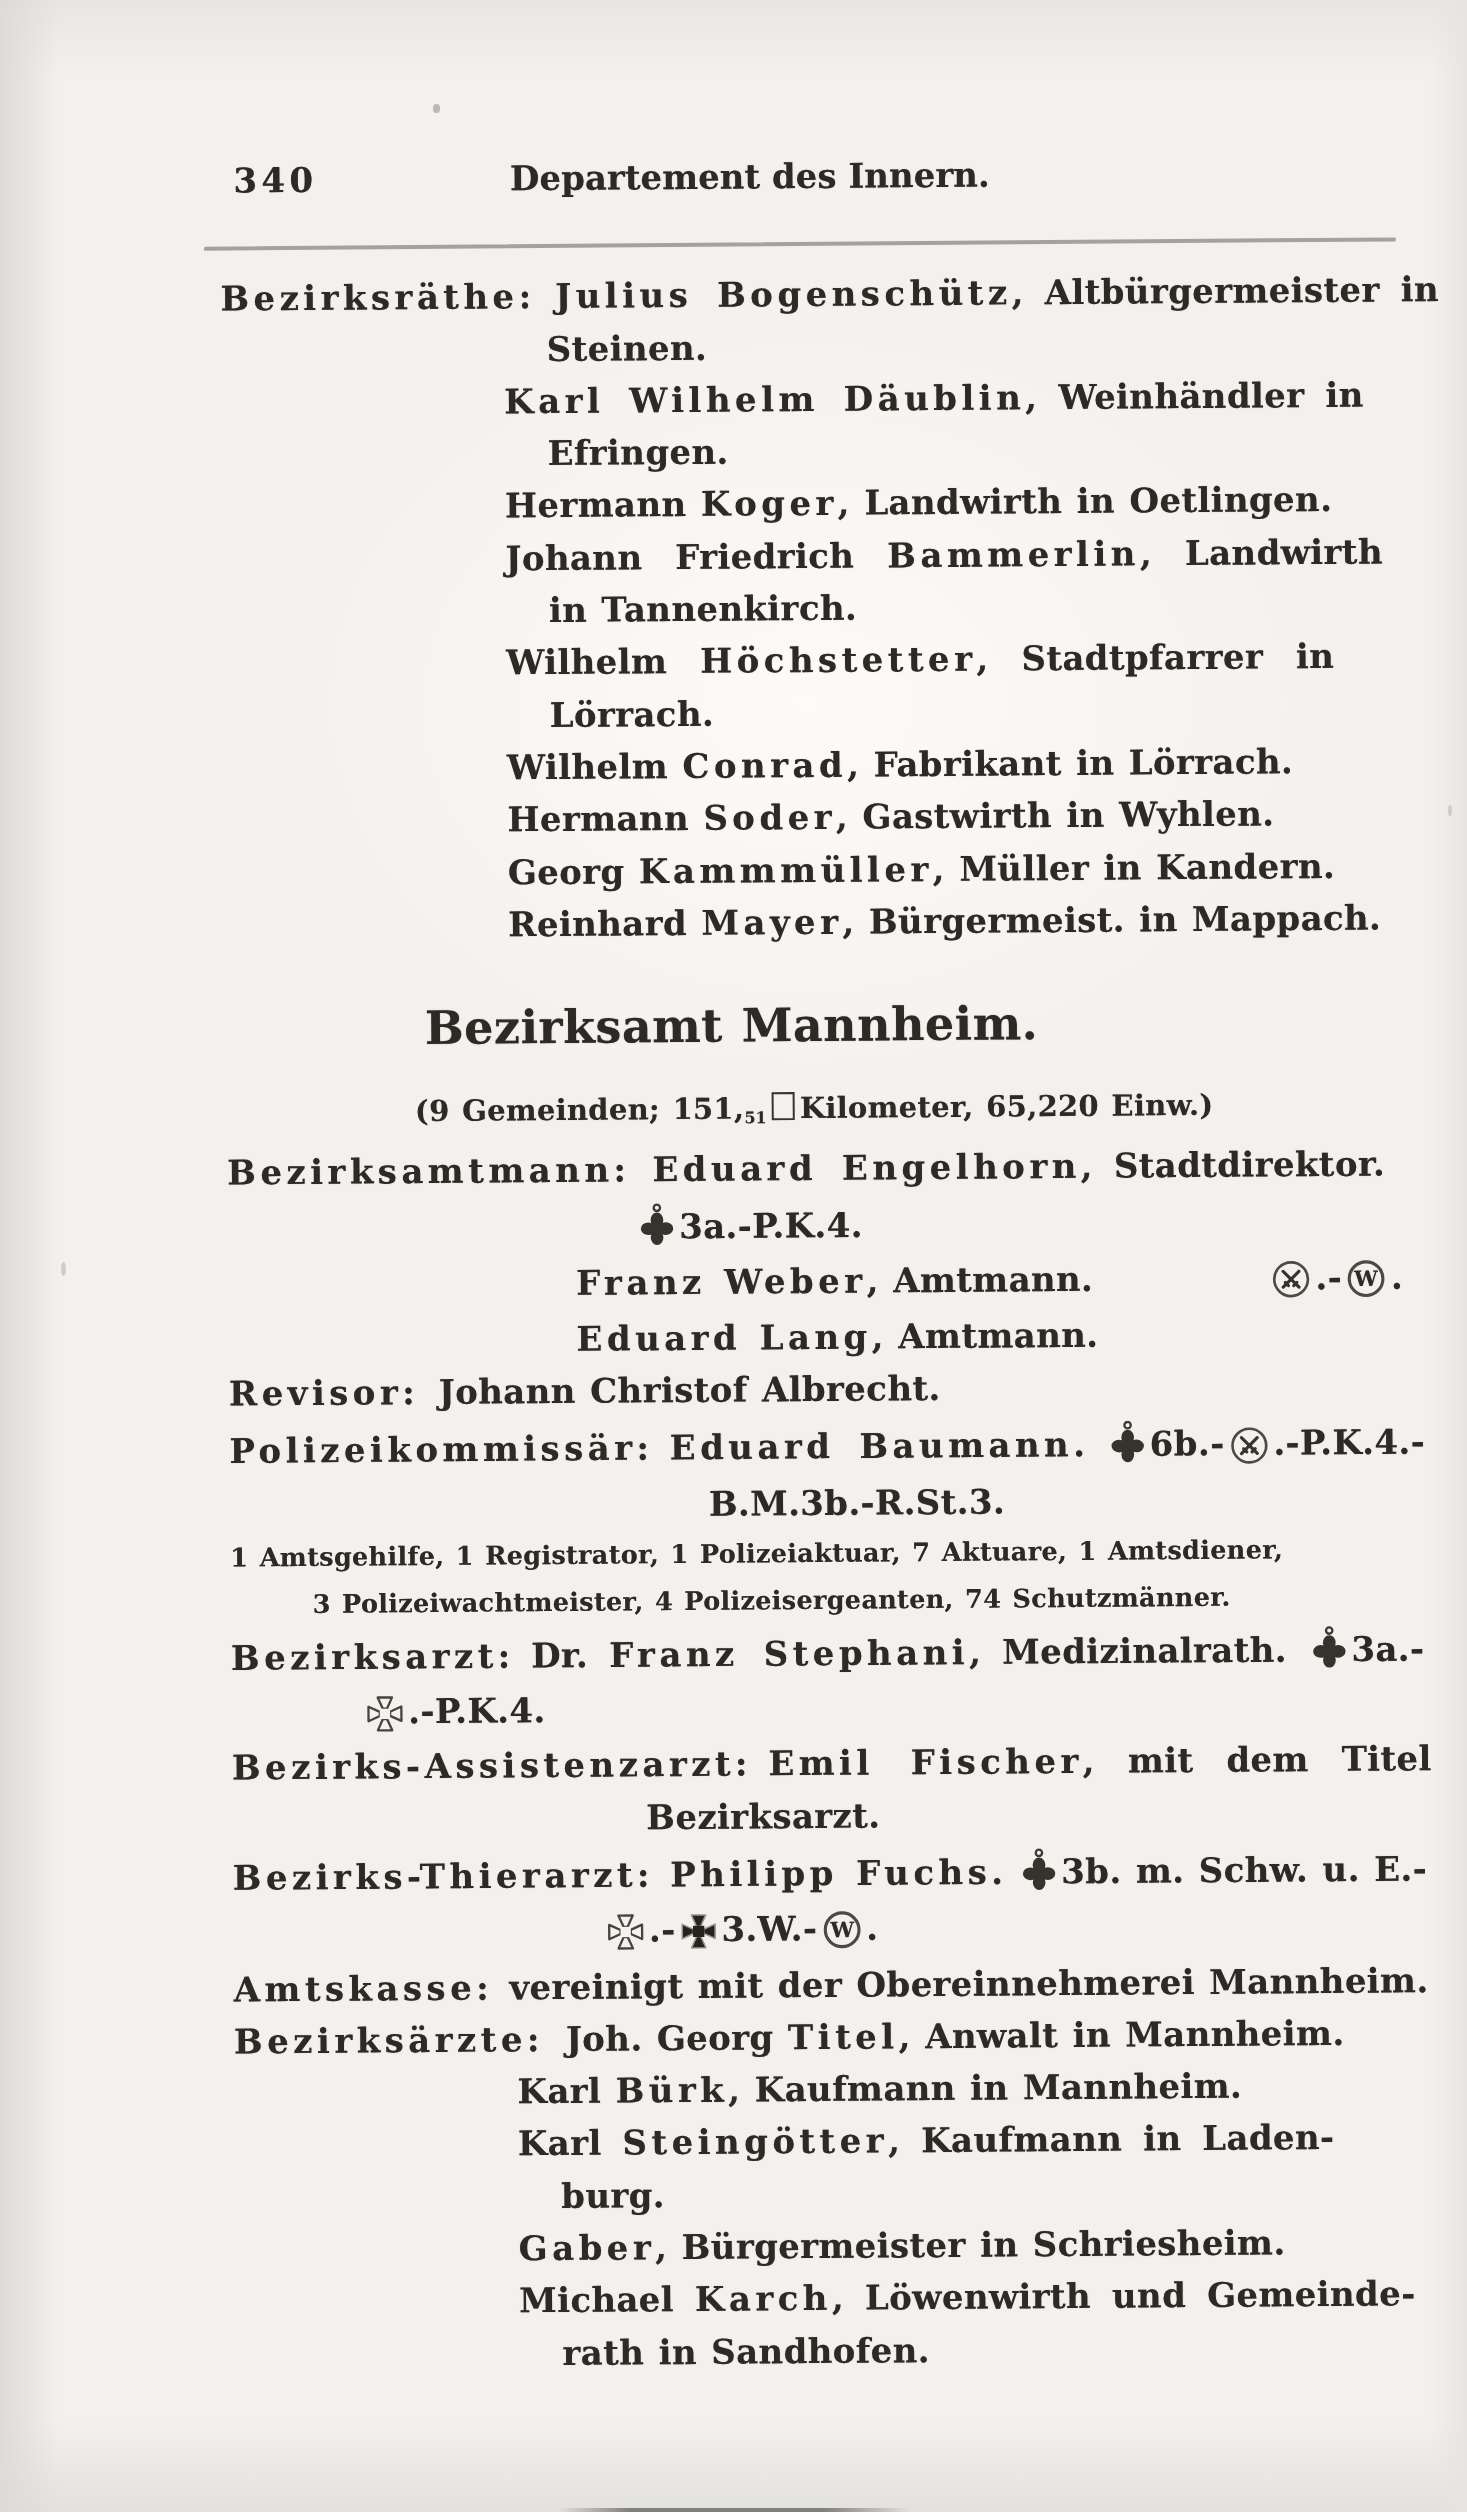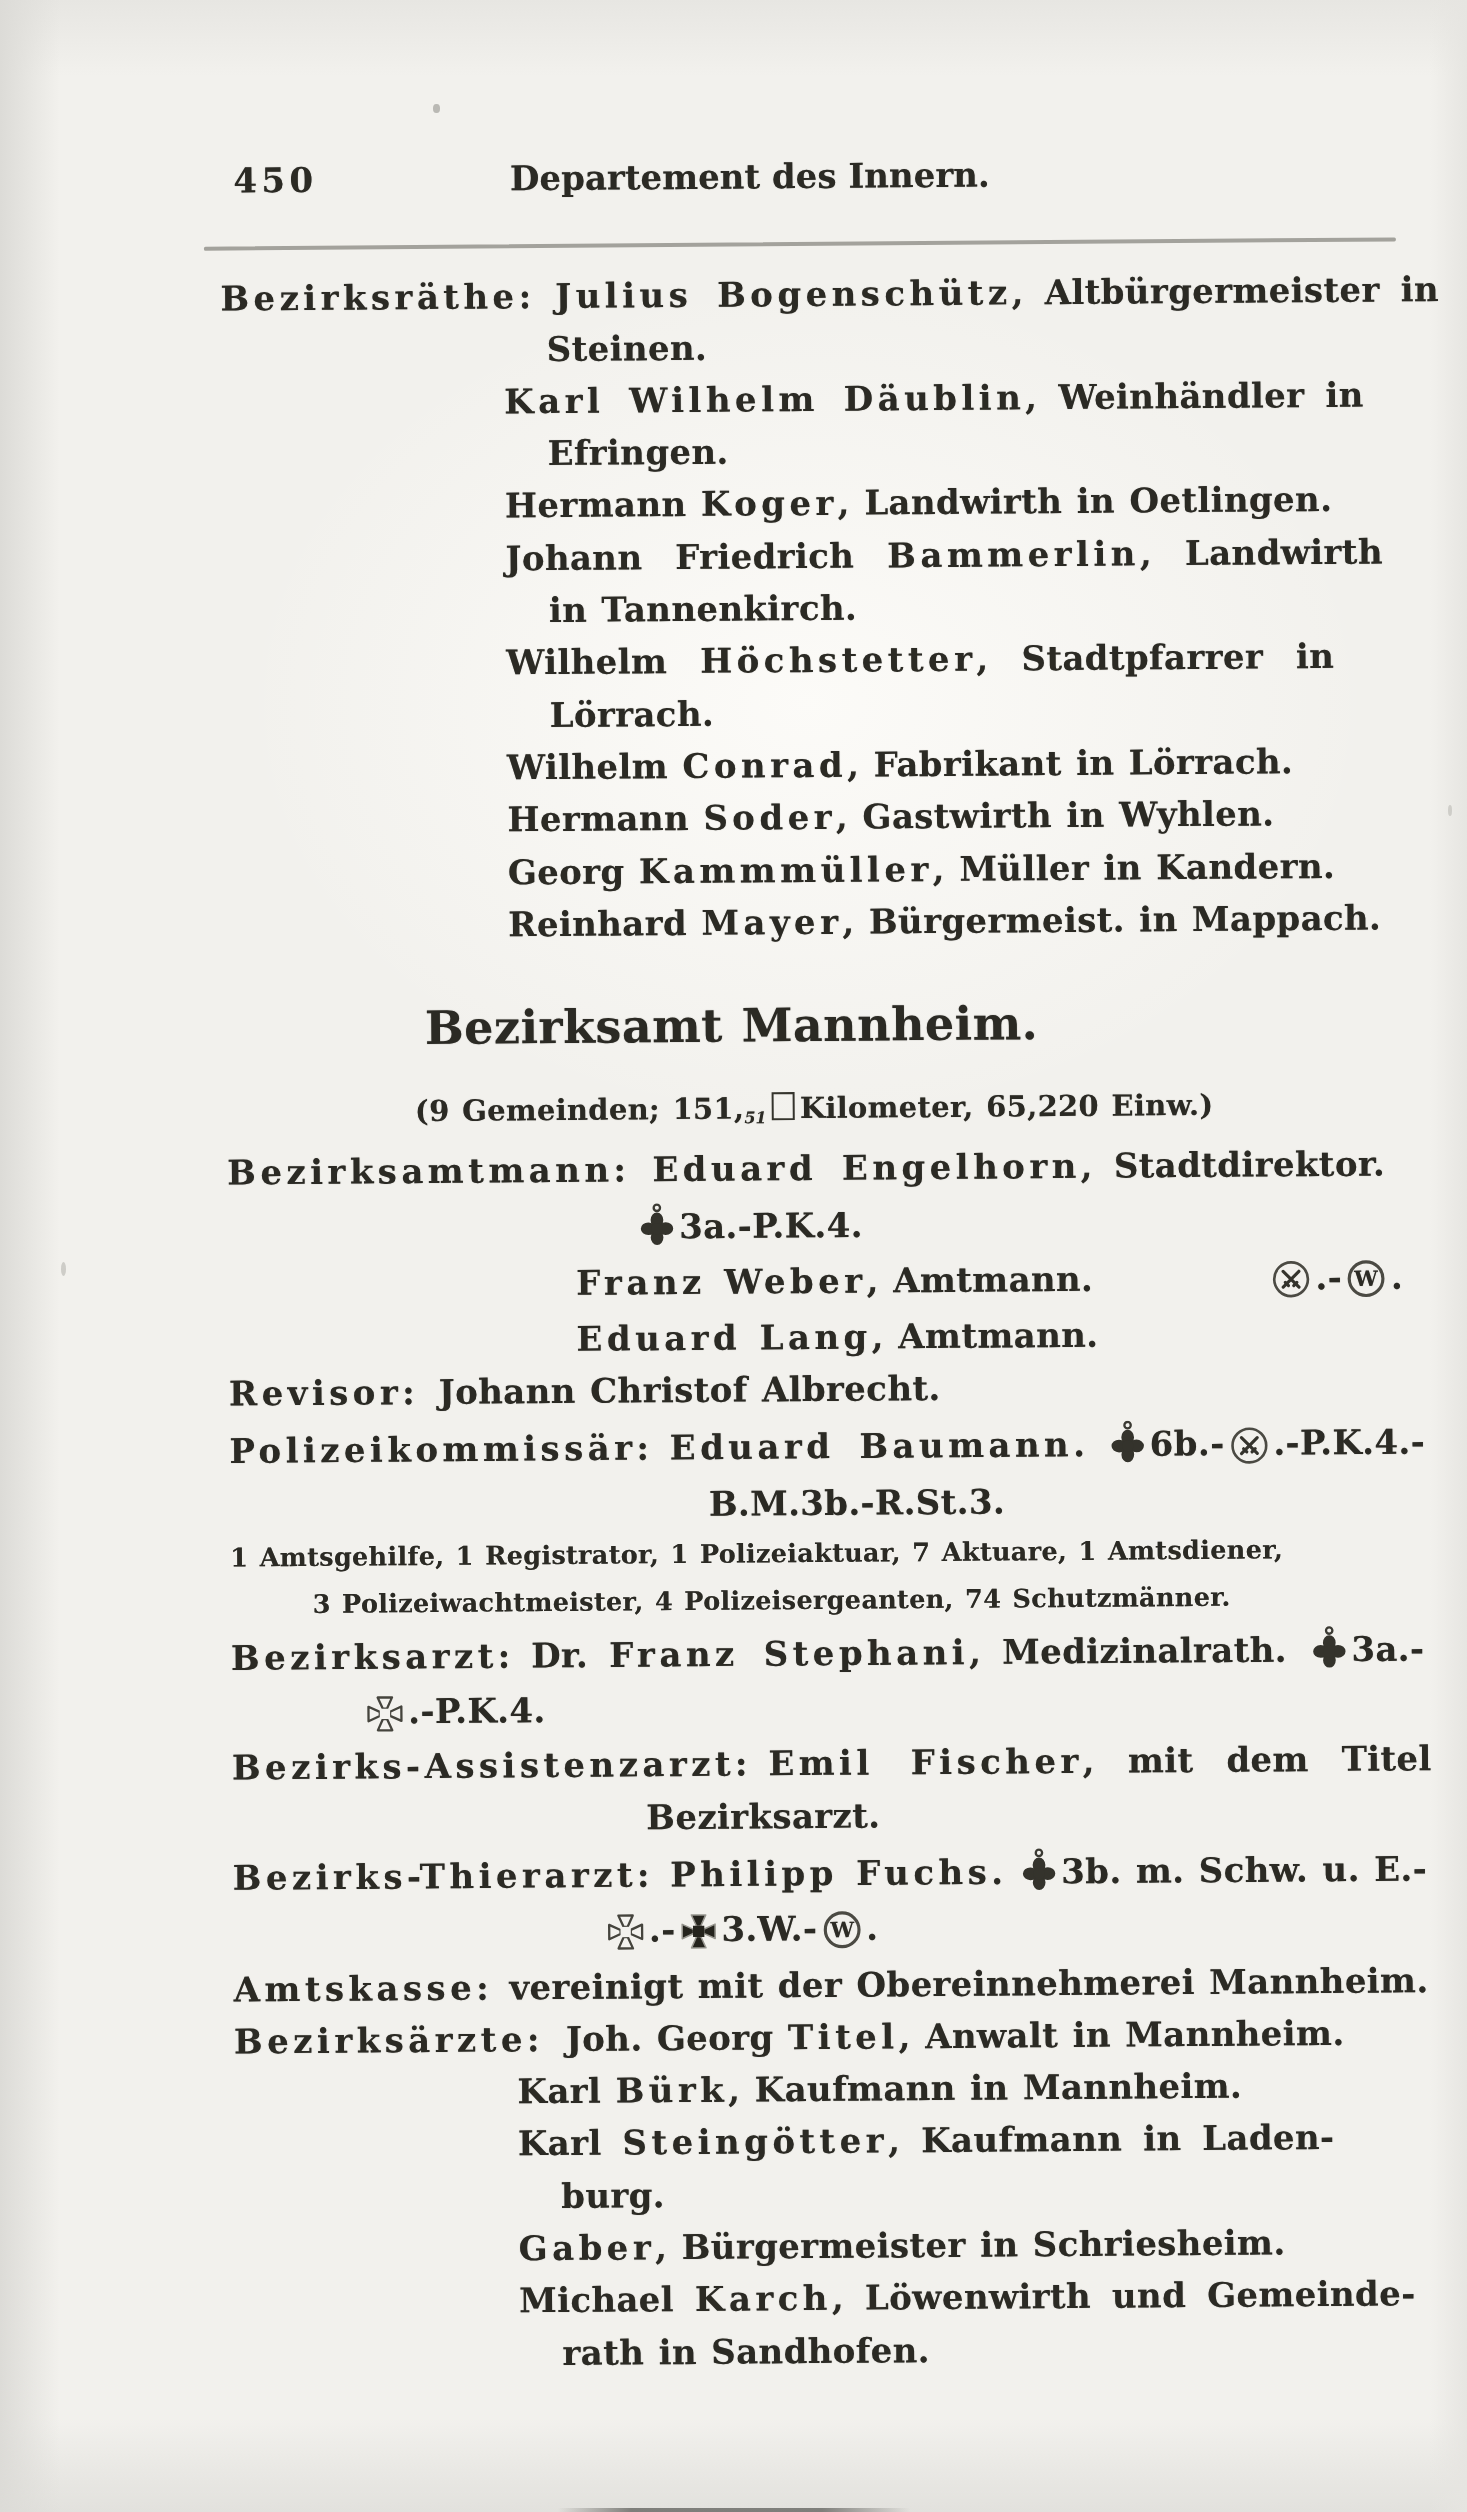--- a/index.html
+++ b/index.html
@@ -30,40 +30,40 @@
   .t{letter-spacing:.01em;}
   .g{display:inline-block;}
   .c1{margin-left:283px;}
   .c2{margin-left:326px;}
   .ws1{word-spacing:8.7px;}
   .ws2{word-spacing:20.7px;}
   .small{font-size:25.6px; line-height:28px; margin-top:18.5px; text-shadow:0 0 0.5px rgba(44,42,36,.5);}
   .title{margin-top:60px; font-size:46px; line-height:50px; text-align:center; position:relative; left:-82px; letter-spacing:1.1px; text-shadow:0 0 1.1px rgba(44,42,36,.5);}
   .subtitle{margin-top:42px; font-size:29px; line-height:33px; text-align:center; font-weight:700;}
   .split{display:flex; justify-content:space-between; white-space:nowrap;}
-  .sub{font-size:.55em; vertical-align:-.3em; letter-spacing:0;font-style:italic;}
+  .sub{font-size:.55em; vertical-align:-.3em; letter-spacing:0;}
   .sq{display:inline-block; width:18.5px; height:24px; border:2.7px solid #35342d; vertical-align:-2.2px; margin:0 5.4px 0 2.2px;}
   svg.ico{display:inline-block; vertical-align:-8.7px; margin:0 4.4px;}
   svg.zaeh{height:44px;}
   svg.circ{height:40px; vertical-align:-9.8px;}
   svg.cross{height:37px;}
   .speck{position:absolute; border-radius:50%; background:#8d8c86; opacity:.55; filter:blur(0.5px);}
   .edge-bottom{position:absolute; bottom:0; left:0; right:0; height:3.8px;
     background:linear-gradient(90deg, transparent 0 38%, rgba(45,45,42,.55) 43% 56%, transparent 62%);}
 </style>
 </head>
 <body>
 
 <div class="page">
   <div class="speck" style="left:433px; top:104px; width:6.5px; height:8.7px;"></div>
   <div class="speck" style="left:61px; top:1262px; width:5.4px; height:14px; opacity:.35;"></div>
   <div class="speck" style="left:1448px; top:805px; width:4.4px; height:11px; opacity:.3;"></div>
   <div class="inner">
     <div class="runhead">
-      <span class="pageno">450</span>
+      <span class="pageno">340</span>
       <span class="runtitle">Departement des Innern.</span>
     </div>
     <div class="rule"></div>
     <div class="content">
         <div class="line ws1"><span class="lbl">Bezirksräthe:</span><span class="g" style="width: 19.6px;"></span><span class="sp">Julius Bogenschütz</span><span class="t">, Altbürgermeister in</span></div>
         <div class="line c2"><span class="t">Steinen.</span></div>
         <div class="line c1 ws1"><span class="sp">Karl Wilhelm Däublin</span><span class="t">, Weinhändler in</span></div>
         <div class="line c2"><span class="t">Efringen.</span></div>
         <div class="line c1"><span class="t">Hermann </span><span class="sp">Koger</span><span class="t">, Landwirth in Oetlingen.</span></div>
         <div class="line c1 ws2"><span class="t">Johann Friedrich </span><span class="sp">Bammerlin</span><span class="t">, Landwirth</span></div>

